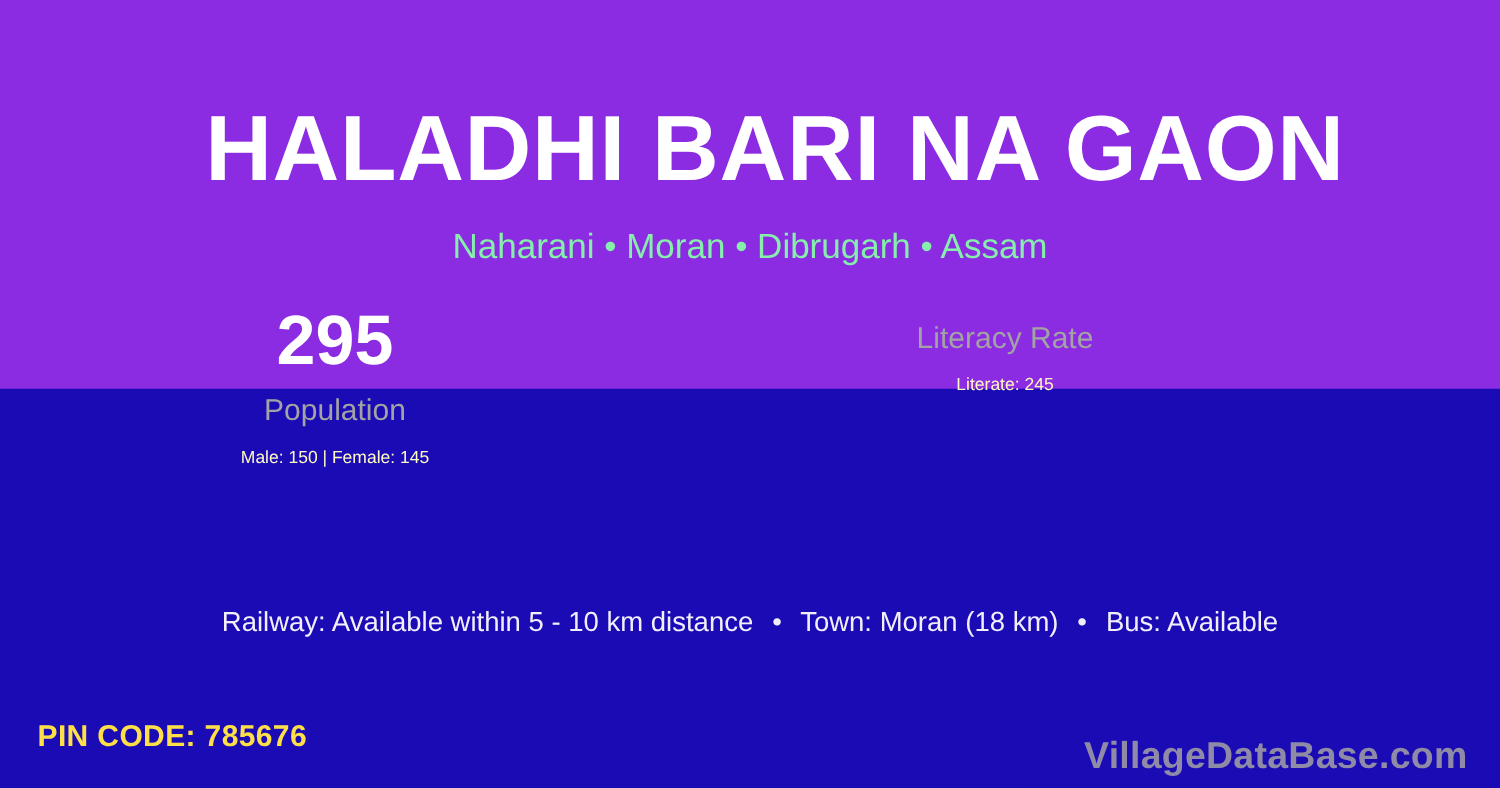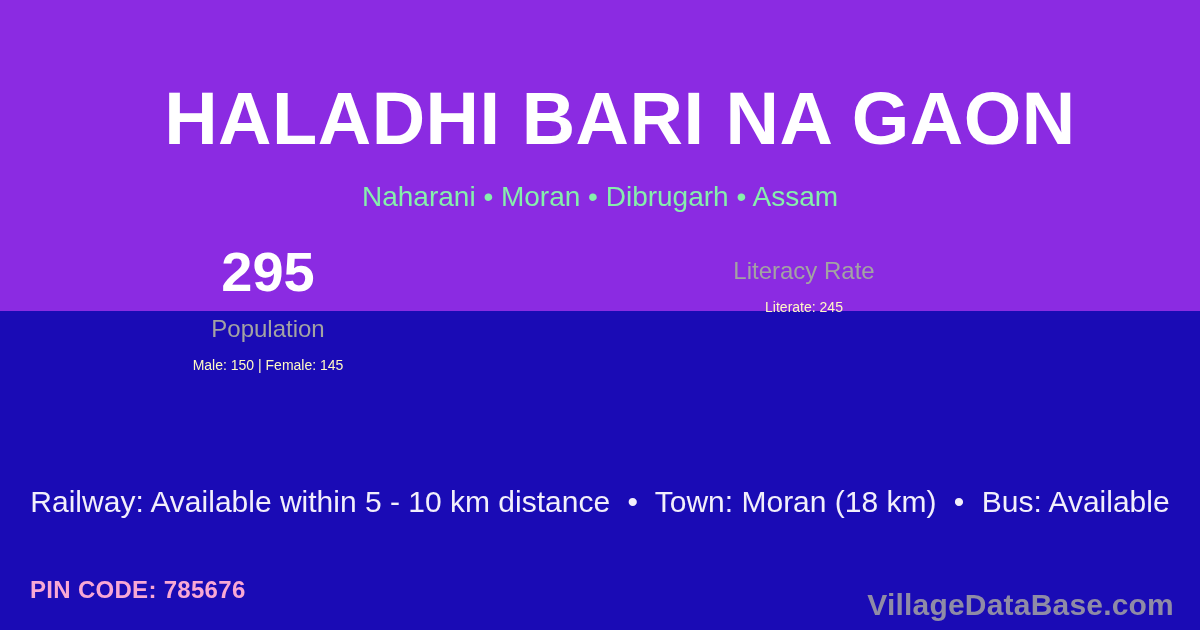--- a/index.html
+++ b/index.html
@@ -90,32 +90,32 @@
     margin-top:12px;
   }
 
   
   .infra {
     position:absolute;
     left:0; top:487px;
     width:1200px;
     text-align:center;
     color:#f2effb;
-    font-size:30px;
+    font-size:22px;
     font-weight:400;
     line-height:1;
     white-space:nowrap;
   }
   .infra .sep { padding:0 9px; }
 
   
   .pin {
     position:absolute;
     left:30px; top:578px;
-    color:#f9a8d4;
+    color:#fde047;
     font-size:24px;
     font-weight:700;
     line-height:1;
     letter-spacing:0.3px;
     white-space:nowrap;
   }
   .brand {
     position:absolute;
     right:26px; top:590px;
     color:#8f8ba6;

